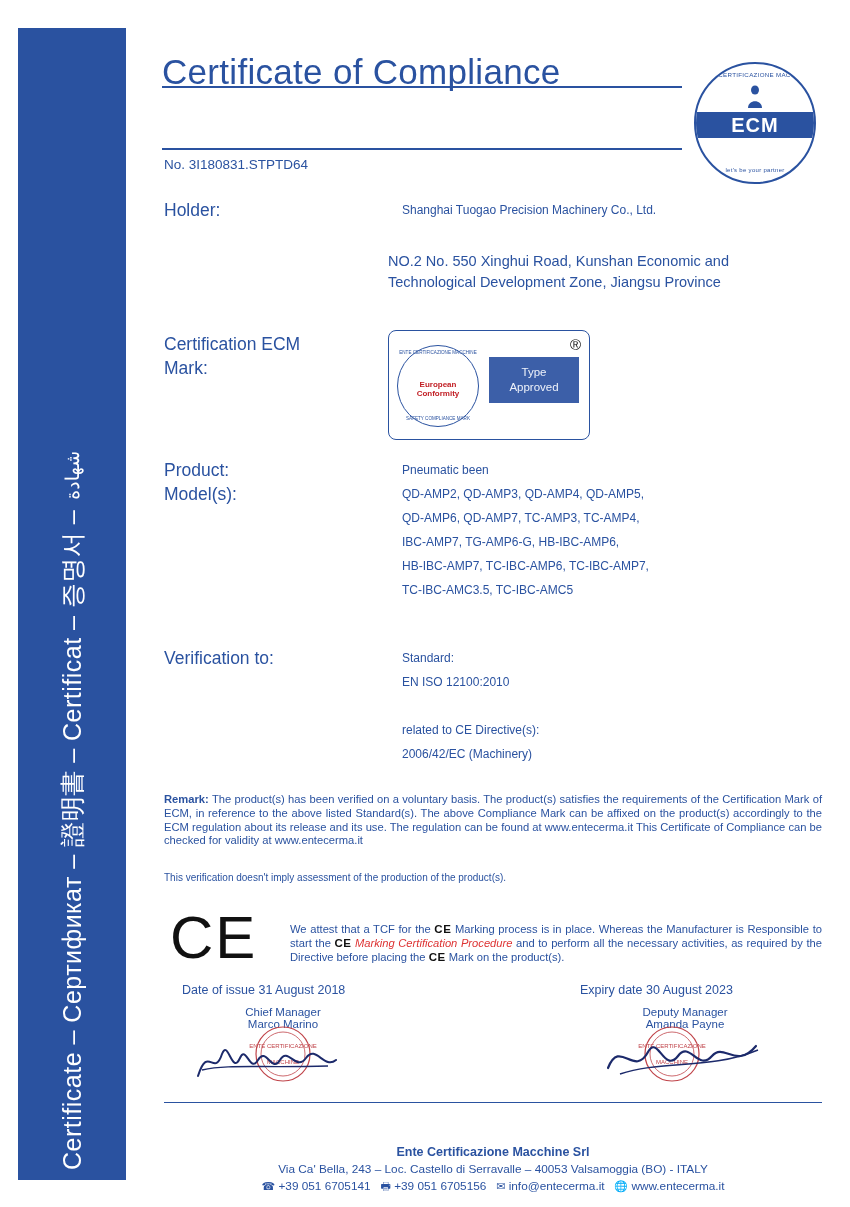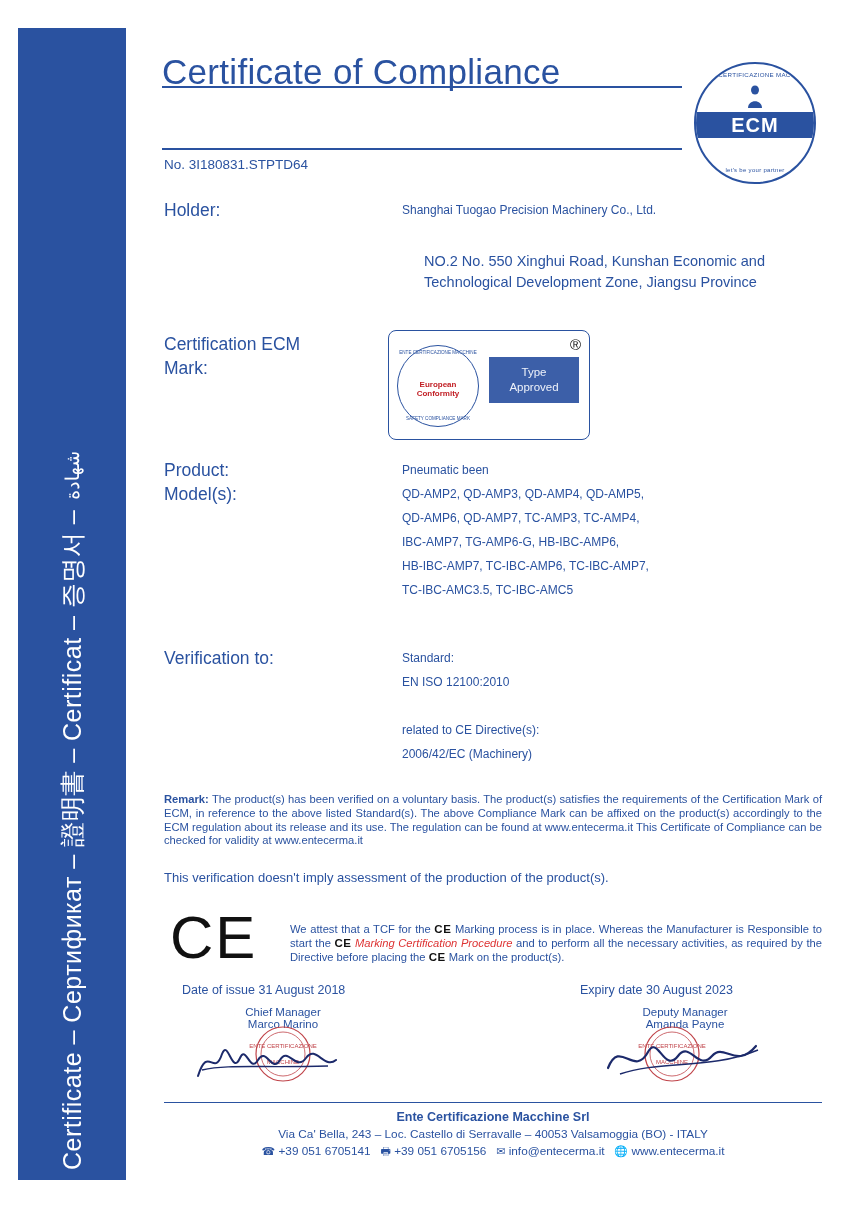--- a/index.html
+++ b/index.html
@@ -156,21 +156,20 @@
     font-size: 12px;
     line-height: 24px;
   }
   .sub-address {
     position: absolute;
     left: 238px;
     width: 420px;
     color: #2a52a0;
     font-size: 14.5px;
     line-height: 20.5px;
-    margin-left: 36px;
   }
   
   #mark-box {
     position: absolute;
     left: 238px;
     width: 200px;
     height: 108px;
     border: 1px solid #2a52a0;
     border-radius: 8px;
     background: #ffffff;
@@ -234,21 +233,21 @@
     font-size: 11.2px;
     line-height: 13.8px;
     color: #2a52a0;
     text-align: justify;
   }
   #remark b { color: #2a52a0; }
   #verification-note {
     position: absolute;
     left: 14px;
     width: 658px;
-    font-size: 13px;
+    font-size: 10px;
     line-height: 13.8px;
     color: #2a52a0;
   }
   #additional-line {
     position: absolute;
     left: 14px;
     width: 658px;
     font-size: 11.2px;
     color: #2a52a0;
   }
@@ -306,21 +305,21 @@
     background: #2a52a0;
   }
   #footer {
     position: absolute;
     left: 14px;
     top: 1078px;
     width: 658px;
     text-align: center;
     color: #2a52a0;
   }
-  #footer .f1 { font-size: 12.5px; font-weight: bold; line-height: 18px; }
+  #footer .f1 { font-size: 12.5px; font-weight: bold; line-height: 18px; margin-top: 35px; }
   #footer .f2 { font-size: 11.8px; line-height: 17px; }
   #footer .f3 { font-size: 11.8px; line-height: 17px; }
   .footer-ico { font-size: 11px; }
 </style>
 </head>
 <body>
 
 <div id="page">
 
   <div id="left-band">

